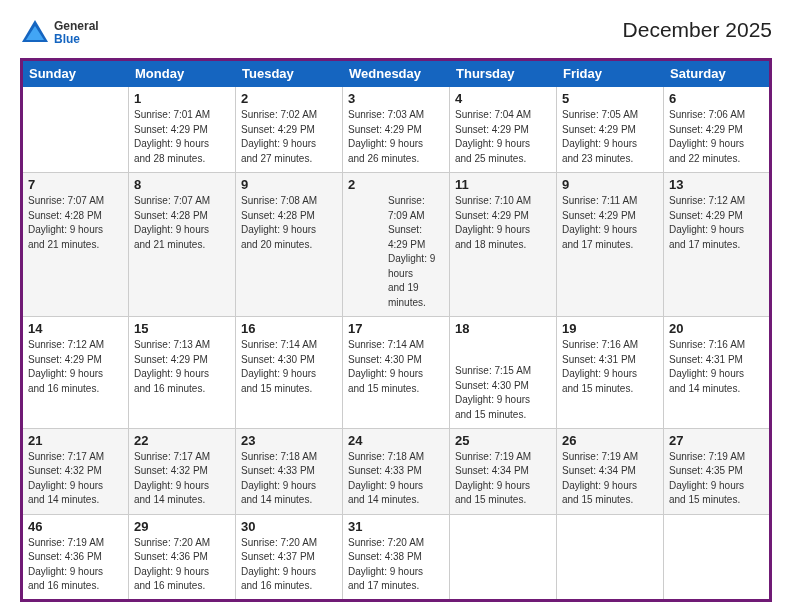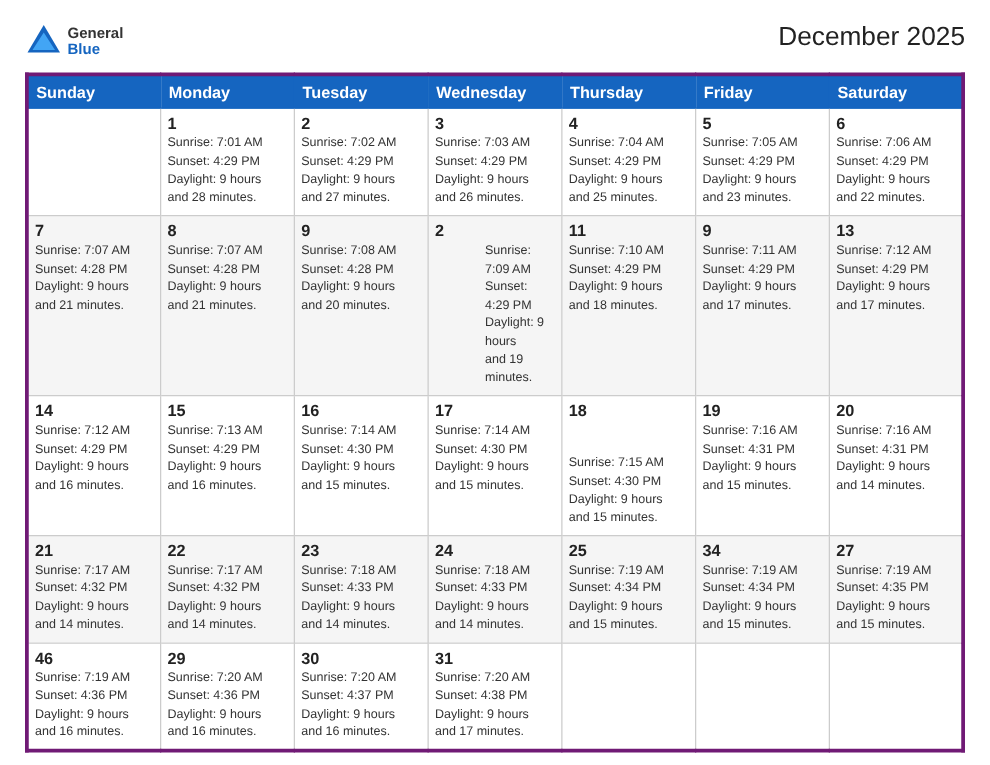--- a/index.html
+++ b/index.html
@@ -302,21 +302,21 @@
 and 14 minutes.</div>
           </td>
           <td>
             <div class="day-num">25</div>
             <div class="day-detail" style="white-space: pre-line;">Sunrise: 7:19 AM
 Sunset: 4:34 PM
 Daylight: 9 hours
 and 15 minutes.</div>
           </td>
           <td>
-            <div class="day-num">34</div>
+            <div class="day-num">26</div>
             <div class="day-detail" style="white-space: pre-line;">Sunrise: 7:19 AM
 Sunset: 4:34 PM
 Daylight: 9 hours
 and 15 minutes.</div>
           </td>
           <td>
             <div class="day-num">27</div>
             <div class="day-detail" style="white-space: pre-line;">Sunrise: 7:19 AM
 Sunset: 4:35 PM
 Daylight: 9 hours

